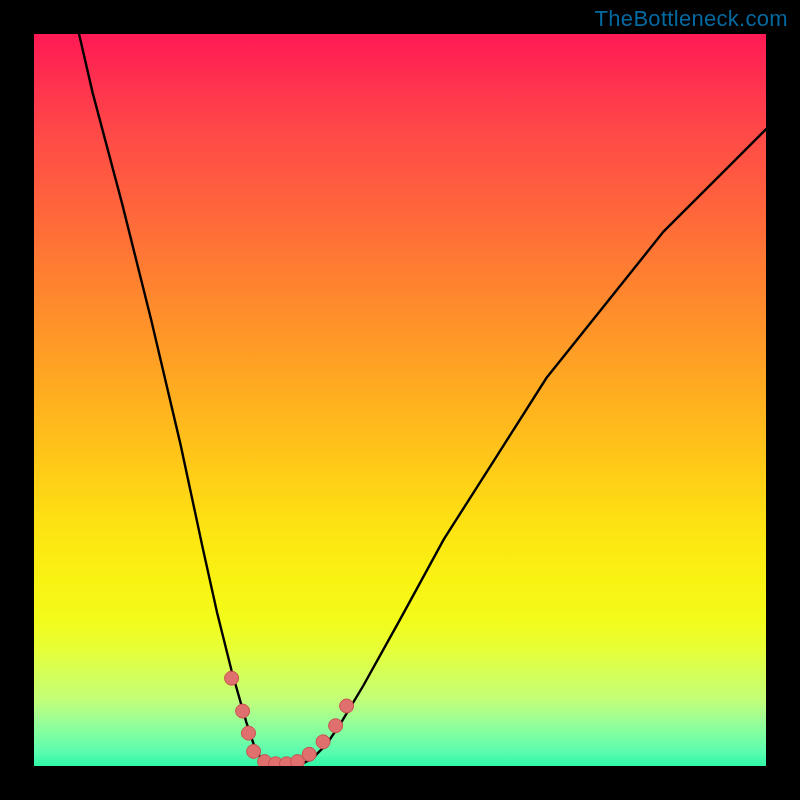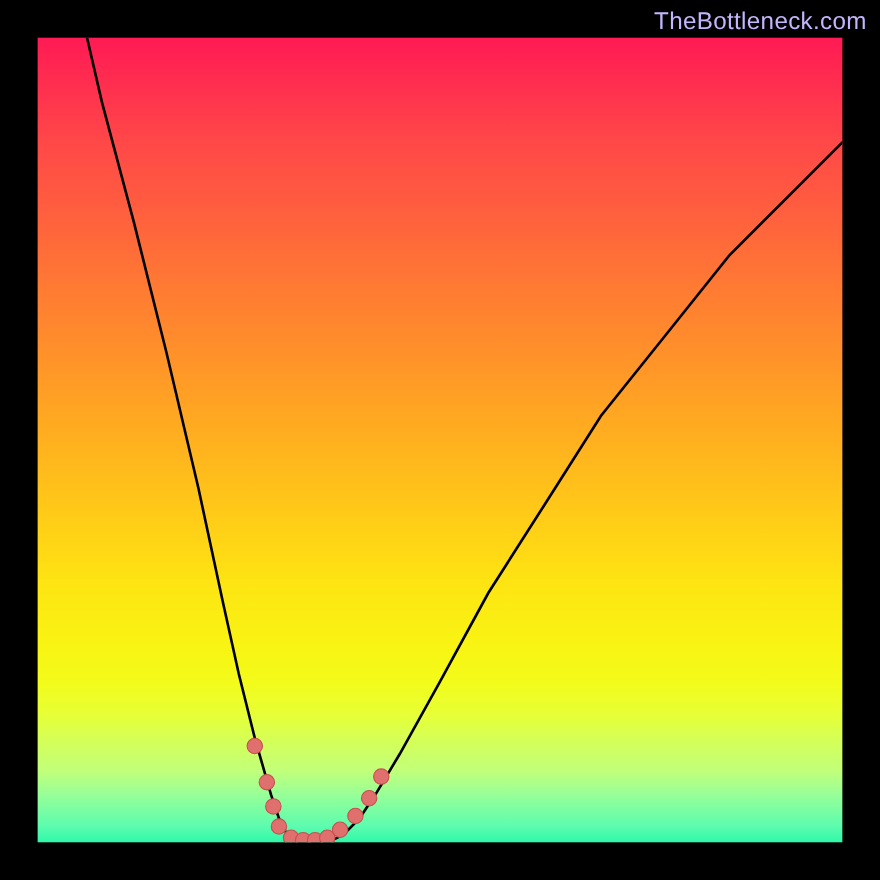--- a/index.html
+++ b/index.html
@@ -49,21 +49,21 @@
     );
   }
   .overlay-svg {
     position: absolute;
     inset: 0;
   }
   .watermark {
     position: absolute;
     top: 6px;
     right: 12px;
-    color: #c4b5fd;
+    color: #0369a1;
     font-size: 22px;
     letter-spacing: 0.3px;
     user-select: none;
   }
 </style>
 </head>
 <body>
 
 <div class="frame">
 

